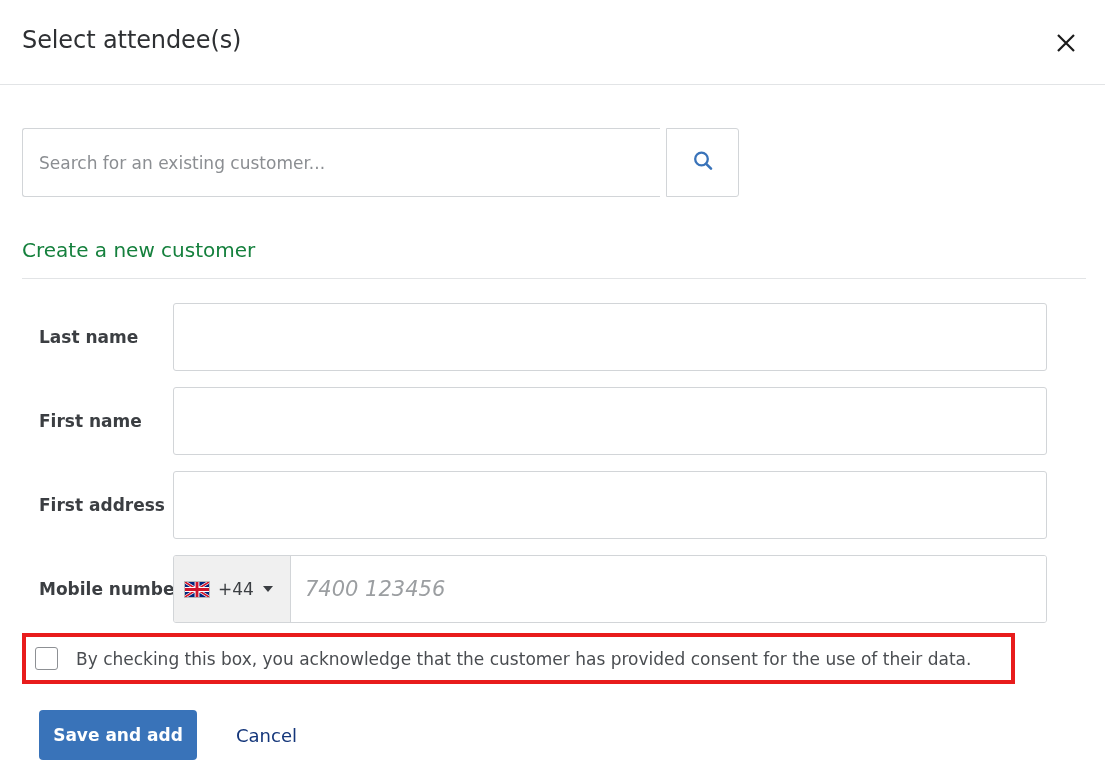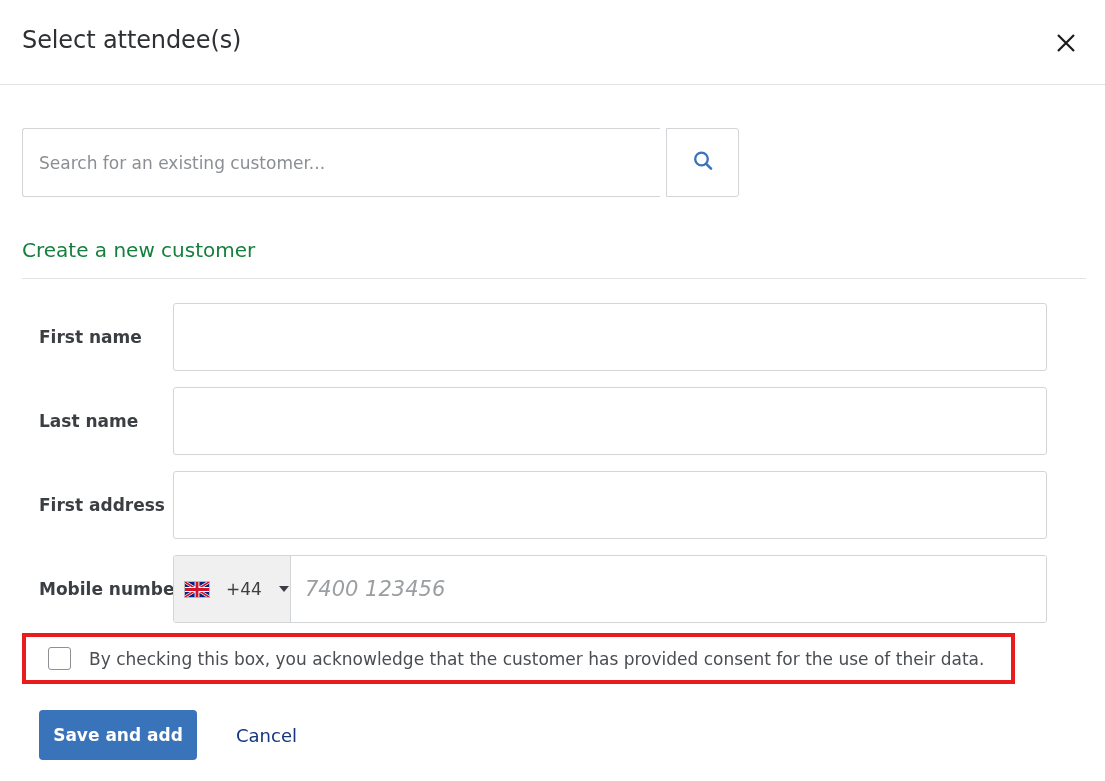--- a/index.html
+++ b/index.html
@@ -167,21 +167,21 @@
   }
   .country-select {
     width: 117px;
     height: 100%;
     box-sizing: border-box;
     background: #f0f0f0;
     border: none;
     border-right: 1px solid #d2d5d8;
     display: flex;
     align-items: center;
-    gap: 16px;
+    gap: 8px;
     padding: 0 10px;
     cursor: pointer;
     font-family: "DejaVu Sans", "Liberation Sans", sans-serif;
   }
   .flag {
     width: 26px;
     height: 17px;
     position: relative;
     flex: none;
     border: 1px solid #b9b9b9;
@@ -218,21 +218,21 @@
     position: absolute;
     left: 22px;
     top: 548px;   
     width: 993px;
     height: 51px;
     box-sizing: border-box;
     border: 4px solid #e81c1c;
     background: #ffffff;
     display: flex;
     align-items: center;
-    padding-left: 22px;
+    padding-left: 9px;
   }
   .consent-checkbox {
     width: 23px;
     height: 23px;
     box-sizing: border-box;
     border: 1px solid #8d9094;
     border-radius: 3px;
     background: #ffffff;
     flex: none;
     cursor: pointer;
@@ -307,26 +307,26 @@
       </span>
     </button>
   </div>
 
   <a class="section-link">Create a new customer</a>
   <div class="section-divider"></div>
 
   <div class="form-area">
 
     <div class="form-row">
-      <div class="form-label">First name</div>
+      <div class="form-label">Last name</div>
       <input class="form-field" type="text" placeholder="" style="">
     </div>
 
     <div class="form-row">
-      <div class="form-label">Last name</div>
+      <div class="form-label">First name</div>
       <input class="form-field" type="text" placeholder="" style="">
     </div>
 
     <div class="form-row">
       <div class="form-label">First address</div>
       <input class="form-field" type="text" placeholder="" style="">
     </div>
 
     <div class="form-row">
       <div class="form-label">Mobile number</div>

